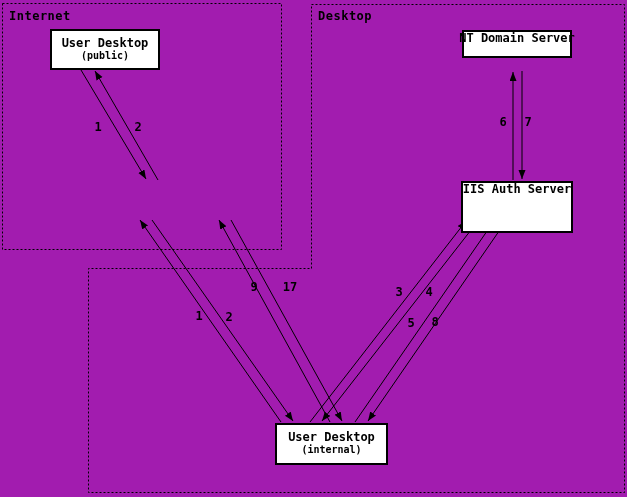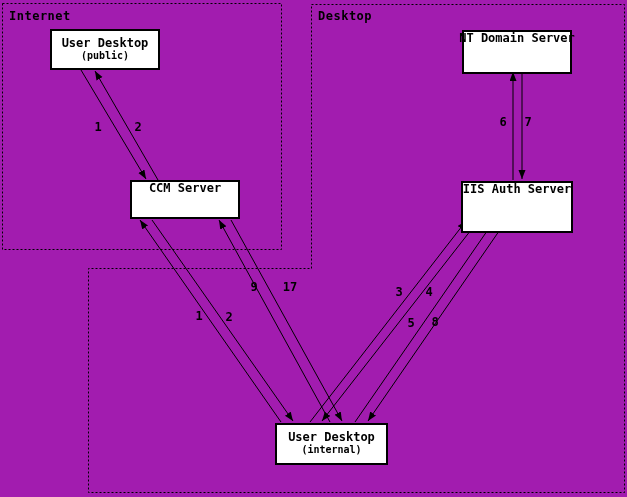--- a/index.html
+++ b/index.html
@@ -94,25 +94,22 @@
   </svg>
 
   <div class="zone-label" style="left:9px; top:9px;">Internet</div>
   <div class="zone-label" style="left:318px; top:9px;">Desktop</div>
 
   <div class="node pad-sub" style="left:50px; top:29px; width:110px; height:41px;">
     <div class="ntitle">User Desktop</div>
     <div class="nsub">(public)</div>
   </div>
 
-  <div class="node" style="left:130px; top:180px; width:110px; height:39px;">
-    <div class="ntitle">CCM Server</div>
-  </div>
 
-  <div class="node" style="left:462px; top:30px; width:110px; height:44px;">
+  <div class="node" style="left:462px; top:30px; width:110px; height:28px;">
     <div class="ntitle">NT Domain Server</div>
   </div>
 
   <div class="node" style="left:461px; top:181px; width:112px; height:52px;">
     <div class="ntitle">IIS Auth Server</div>
   </div>
 
   <div class="node pad-sub" style="left:275px; top:423px; width:113px; height:42px;">
     <div class="ntitle">User Desktop</div>
     <div class="nsub">(internal)</div>

